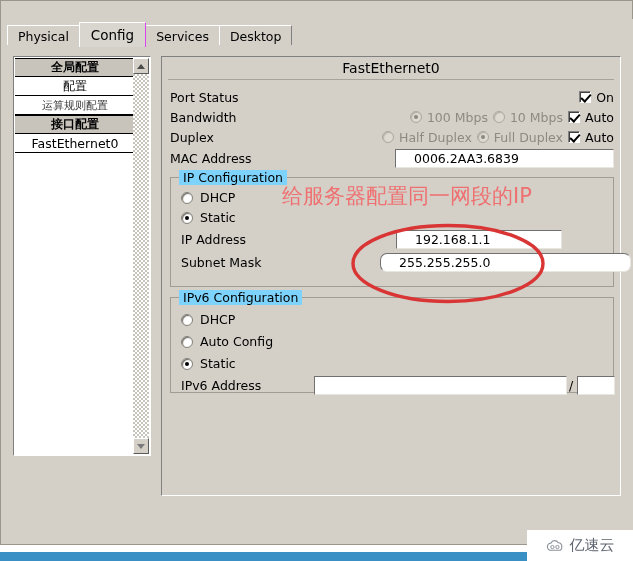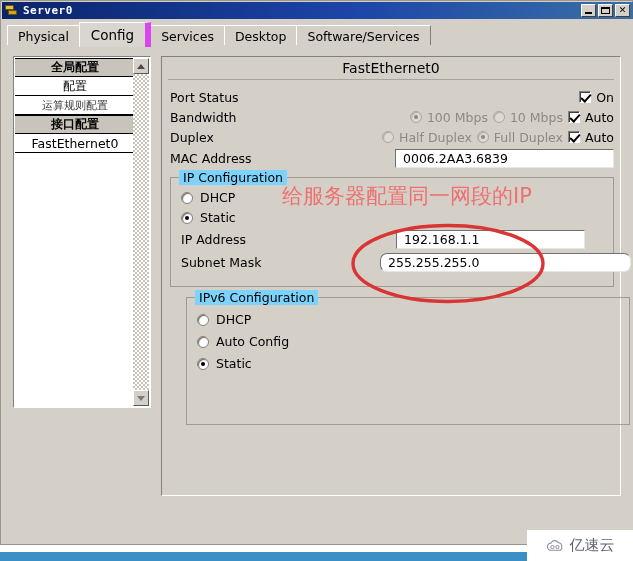--- a/index.html
+++ b/index.html
@@ -135,21 +135,21 @@
     position: relative;
     cursor: pointer;
     margin-right: -1px;
   }
   .tab.active {
     height: 25px;
     background: #d9d6cf;
     z-index: 3;
     border-top: 1px solid #ffffff;
     border-left: 1px solid #ffffff;
-    border-right: 6px solid #d946ef;
+    border-right: 1px solid #d946ef;
     font-size: 13.5px;
     padding: 0 11px;
   }
   .tab-sep {
     width: 1px;
     height: 22px;
     background: #808080;
     margin-right: 3px;
   }
   .tabstrip-base {
@@ -167,21 +167,21 @@
     width: 631px;
     height: 497px;
     background: #d4d0c8;
   }
 
   
   .sidebar {
     position: absolute;
     left: 11px; top: 9px;
     width: 138px;
-    height: 352px;
+    height: 400px;
     background: #ffffff;
     border-top: 1px solid #808080;
     border-left: 1px solid #808080;
     border-right: 1px solid #ffffff;
     border-bottom: 1px solid #ffffff;
     box-sizing: border-box;
     overflow: hidden;
   }
   .sb-inner {
     position: absolute;
@@ -345,21 +345,21 @@
   .field {
     background: #ffffff;
     border-top: 1px solid #707070;
     border-left: 1px solid #707070;
     border-right: 1px solid #e8e6e0;
     border-bottom: 1px solid #e8e6e0;
     box-sizing: border-box;
     height: 19px;
     display: flex;
     align-items: center;
-    padding-left: 7px;
+    padding-left: 18px;
     font-size: 12.5px;
     color: #000;
     font-family: "DejaVu Sans", "Liberation Sans", sans-serif;
     overflow: hidden;
     white-space: nowrap;
   }
 
   
   .group {
     position: absolute;
@@ -441,55 +441,34 @@
     white-space: nowrap;
   }
 </style>
 </head>
 <body>
 
 <div id="app">
 
   <div class="window">
 
-    <div class="titlebar">
-      <div class="title-icon">
-        <div class="sv-a"></div>
-        <div class="sv-b"></div>
-      </div>
-      <div class="title-text">Server0</div>
-      <div class="title-buttons">
-        <div class="tbtn">
-            <span class="min-bar"></span>
-          </div>
-        <div class="tbtn">
-            <span class="max-box"></span>
-          </div>
-        <div class="tbtn">
-            <span class="glyph">✕</span>
-          </div>
-      </div>
-    </div>
 
     <div class="tabstrip">
       <div class="tabs">
         <div class="tab">
             <span>Physical</span>
           </div>
         <div class="tab active">
             <span>Config</span>
           </div>
         <div class="tab">
             <span>Services</span>
           </div>
         <div class="tab">
             <span>Desktop</span>
-          </div>
-        <div class="tab">
-            <span>Software/Services</span>
           </div>
         <div class="tab-sep"></div>
       </div>
       <div class="tabstrip-base"></div>
     </div>
 
     <div class="content">
 
       <div class="sidebar">
         <div class="sb-inner">
@@ -569,47 +548,53 @@
             <span>DHCP</span>
           </div>
 
           <div class="g-row" style="top:32px;">
             <span class="radio on"></span>
             <span>Static</span>
           </div>
 
           <div class="g-row" style="top:54px; left:10px; width:424px;">
             <span>IP Address</span>
-            <span class="field" style="position:absolute; left:215px; width:189px;">192.168.1.1</span>
+            <span class="field" style="position:absolute; left:215px; width:166px;">192.168.1.1</span>
           </div>
 
           <div class="g-row" style="top:77px; left:10px; width:424px;">
             <span>Subnet Mask</span>
             <span class="field" style="position:absolute; left:199px; width:251px;border-radius:7px;">255.255.255.0</span>
           </div>
         </div>
 
-        <div class="group" style="left:24px; top:240px; width:444px; height:128px;">
+        <div class="group" style="left:8px; top:240px; width:444px; height:96px;">
           <span class="gtitle">IPv6 Configuration</span>
 
           <div class="g-row" style="top:14px;">
             <span class="radio"></span>
             <span>DHCP</span>
           </div>
 
           <div class="g-row" style="top:36px;">
             <span class="radio"></span>
             <span>Auto Config</span>
           </div>
 
           <div class="g-row" style="top:58px;">
             <span class="radio on"></span>
             <span>Static</span>
           </div>
 
+          <div class="g-row" style="top:80px; left:10px; width:424px;">
+            <span>IPv6 Address</span>
+            <span class="field" style="position:absolute; left:133px; width:253px;"></span>
+            <span style="position:absolute; left:388px; font-size:12.5px;">/</span>
+            <span class="field" style="position:absolute; left:396px; width:38px;"></span>
+          </div>
 
         </div>
 
       </div>
 
     </div>
   </div>
 
   <div class="anno-text">给服务器配置同一网段的IP</div>
 

